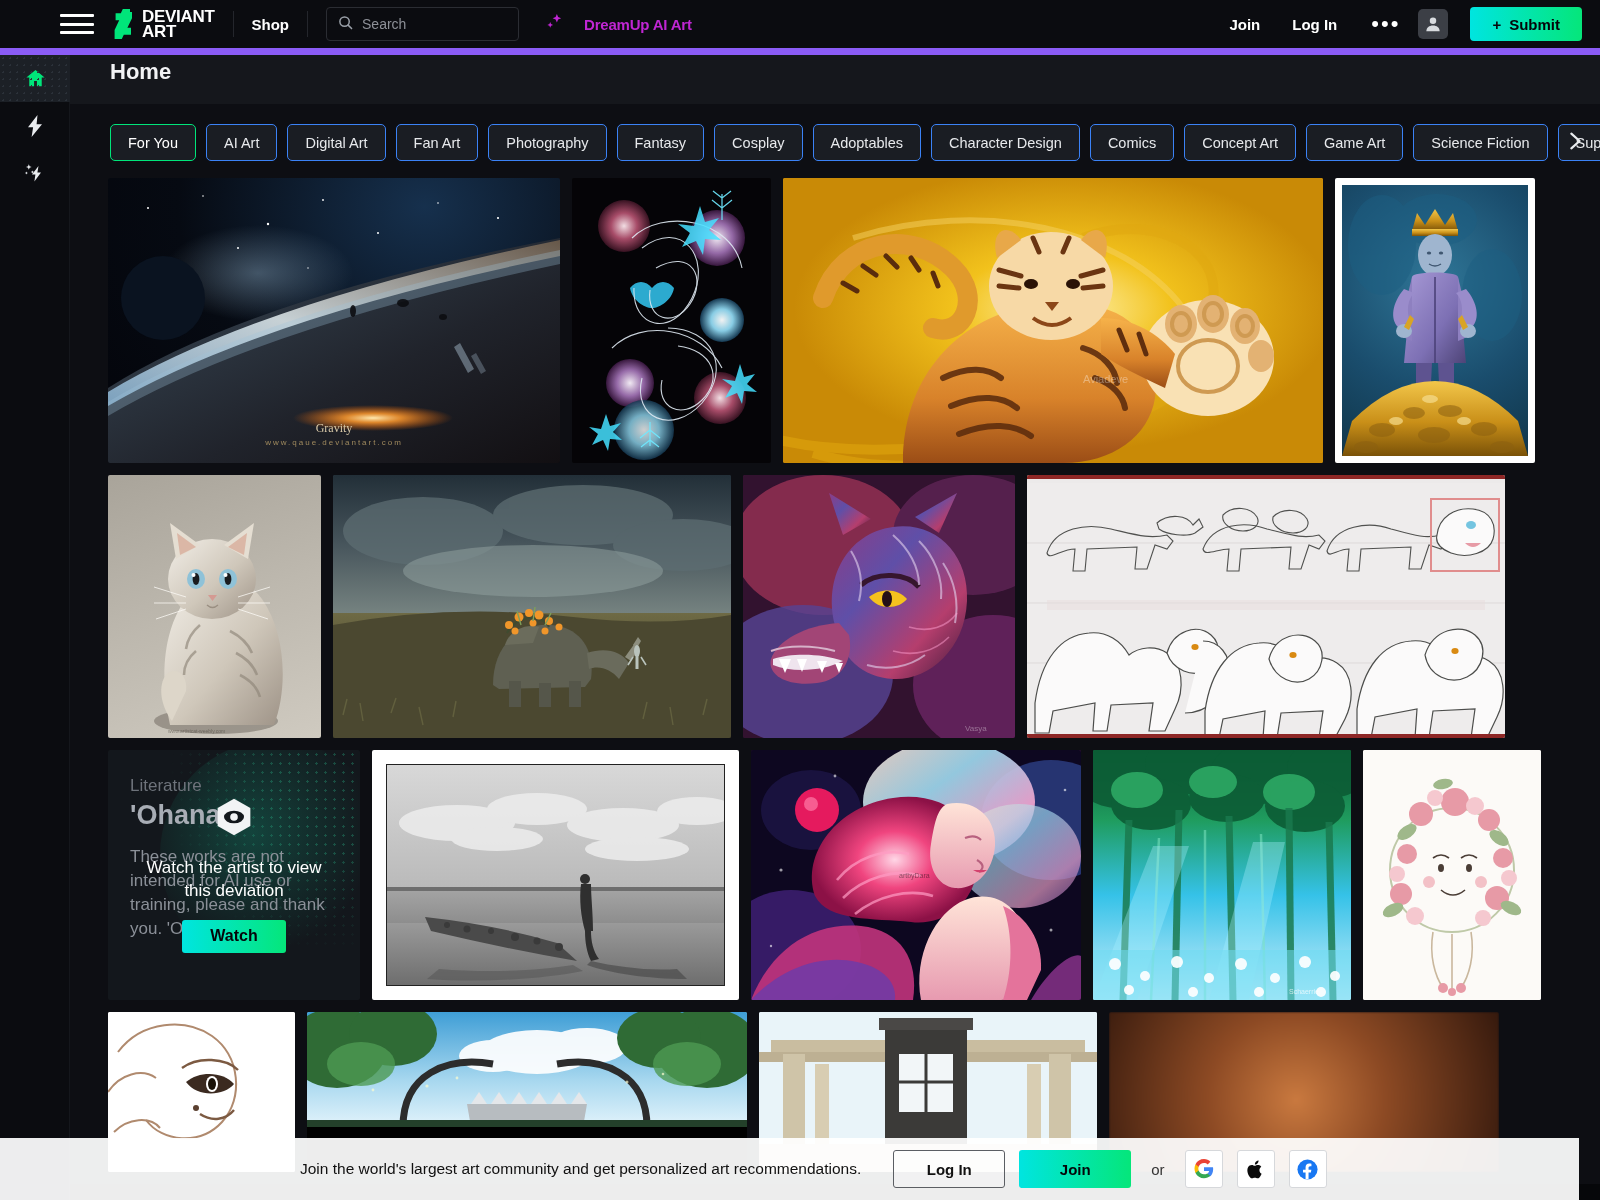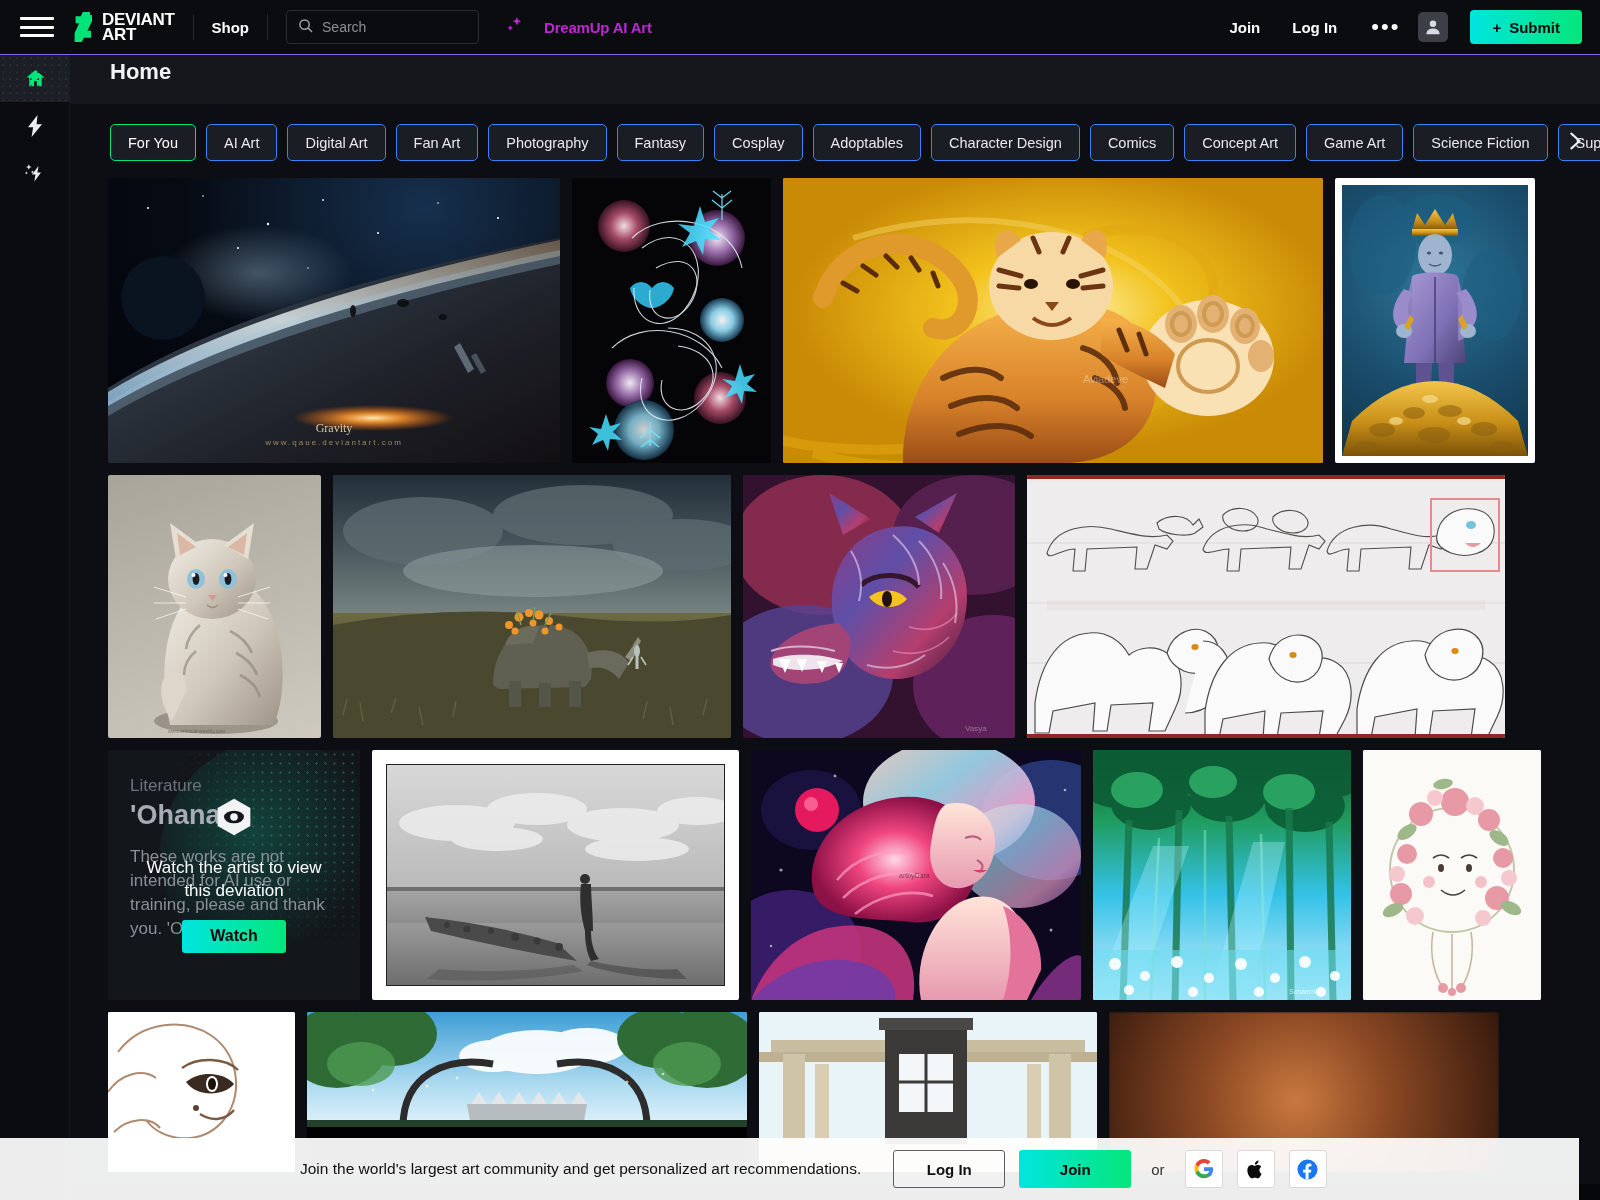--- a/index.html
+++ b/index.html
@@ -10,21 +10,22 @@
     overflow: hidden;
   }
 
   
   .topbar {
     position: absolute; top: 0; left: 0;
     width: 1600px; height: 55px;
     background: #0b0c10;
     display: flex; align-items: center;
     z-index: 40;
-    border-bottom: 1px solid #8b5cf6;
+    border-bottom: 7px solid #8b5cf6;
+    padding-left: 40px;
   }
   .hamburger {
     width: 34px; height: 26px;
     margin-left: 20px; margin-right: 16px;
     display: flex; flex-direction: column; justify-content: space-between;
     cursor: pointer; padding: 3px 0;
   }
   .hamburger span { display:block; height: 3px; background: #fff; border-radius: 1px; }
 
   .logo { display: flex; align-items: center; gap: 6px; cursor: pointer; }

